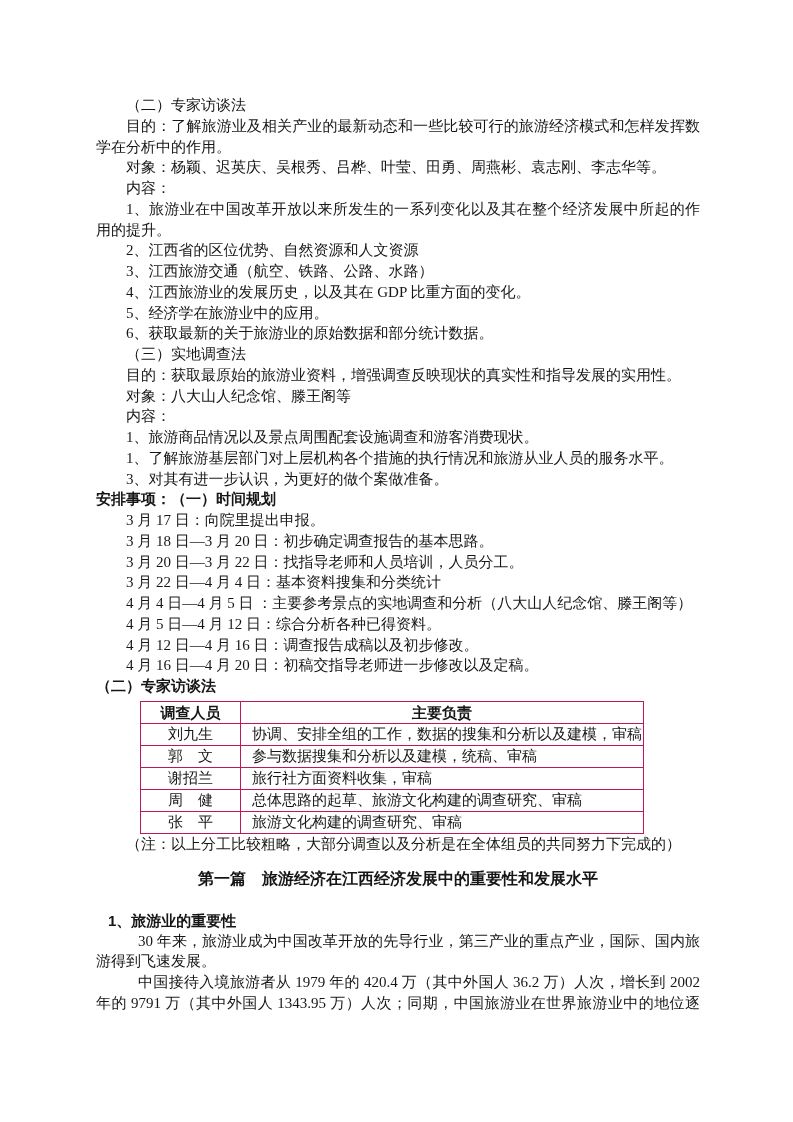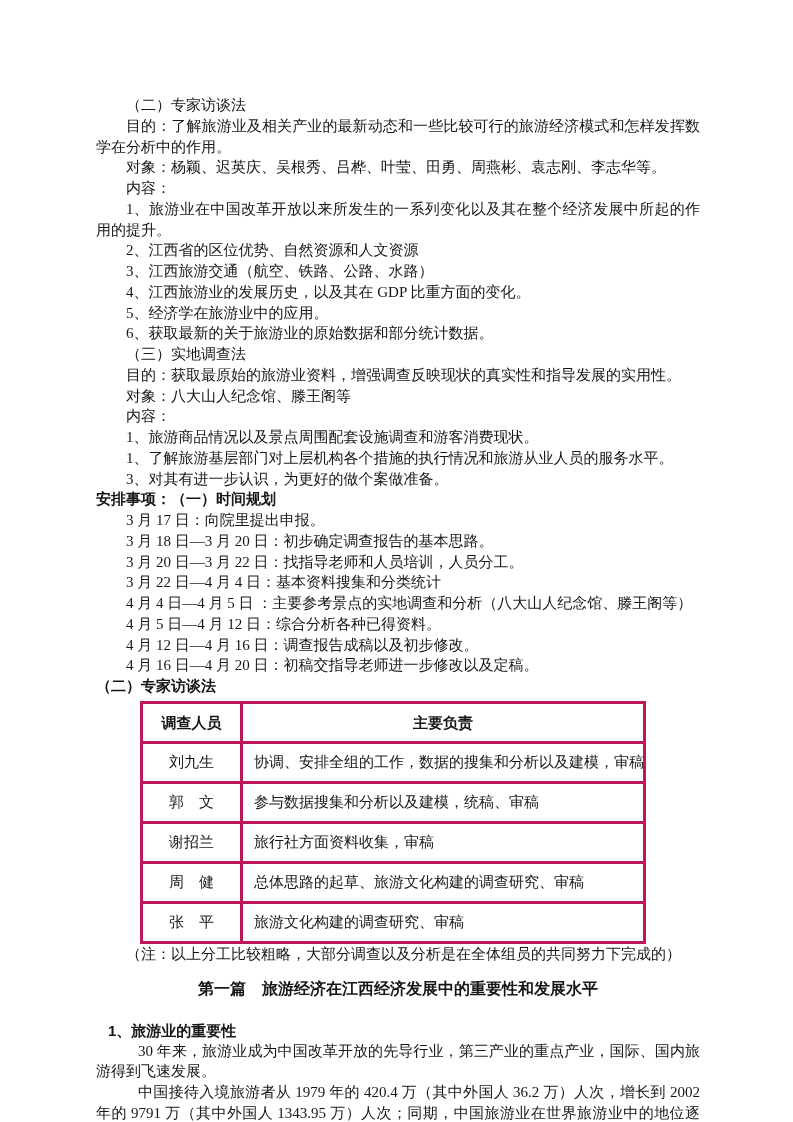--- a/index.html
+++ b/index.html
@@ -26,23 +26,23 @@
   .bold { font-weight:bold; font-family:"Liberation Sans","DejaVu Sans",sans-serif; }
   .full { white-space:normal; text-align:justify; text-align-last:justify; overflow:hidden; }
 
   table.staff {
     border-collapse:collapse;
     table-layout:fixed;
     width:503px;
     margin:4px 0 0 44px;
   }
   table.staff th, table.staff td {
-    border:3px solid #be185d;
+    border:1px solid #be185d;
     height:21px;
-    padding:8px;
+    padding:0;
     font-size:15px;
     line-height:21px;
     white-space:nowrap;
     overflow:hidden;
   }
   table.staff th {
     font-weight:bold;
     text-align:center;
     font-family:"Liberation Sans","DejaVu Sans",sans-serif;
   }

